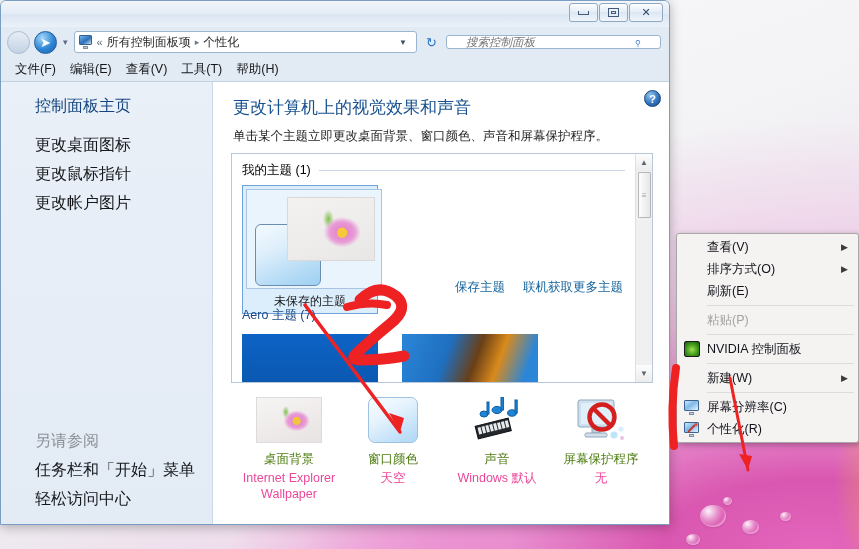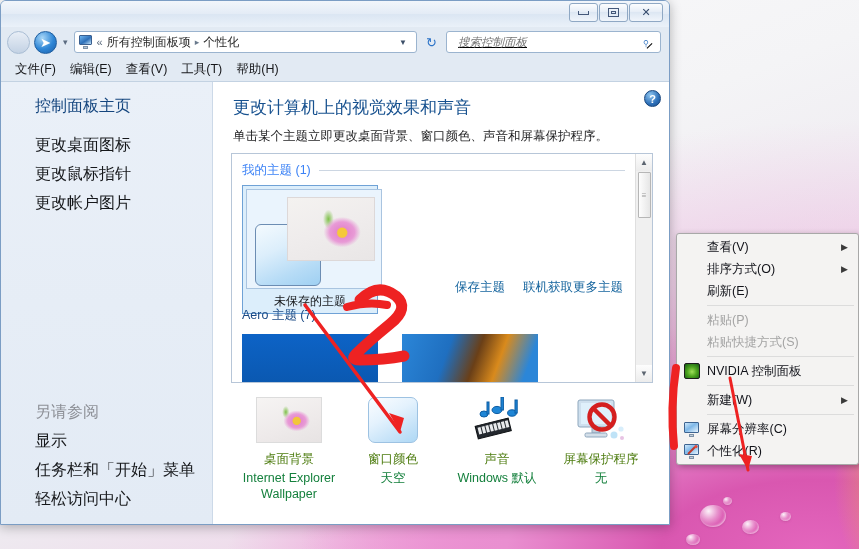--- a/index.html
+++ b/index.html
@@ -69,22 +69,22 @@
   .cp-icon .scr { position:absolute; left:1px; top:0; width:13px;height:10px; border:1px solid #3a5f8f;
      background:linear-gradient(145deg,#6fb5ef 0%,#2d6fb8 55%,#bfe0f7 100%); border-radius:1px;}
   .cp-icon .stand{ position:absolute; left:5px; bottom:0; width:5px;height:3px;background:#b8c6d6;border:1px solid #7f93a8;}
   .chev { color:#5a6a7d; font-size:11px; }
   .crumb { color:#2a2a2a; font-size:12px; white-space:nowrap; }
   .crumb.sep { color:#6a7a8d; font-size:9px; }
   .addr-caret { margin-left:auto; font-size:8px; color:#3c4f68; padding:0 6px; }
   .refreshbtn { width:21px;height:21px; display:flex;align-items:center;justify-content:center;
     color:#2d74c8; font-size:13px; }
   .searchbox {
-    width:215px; height:22px; background:#fff; border:1px solid #9bb4cf; border-radius:3px;
-    display:flex; align-items:center; padding:0 11px;text-decoration:underline;
+    width:215px; height:14px; background:#fff; border:1px solid #9bb4cf; border-radius:3px;
+    display:flex; align-items:center; padding:0 19px;
   }
   .searchbox input { border:none; outline:none; flex:1; font-size:11.5px; font-style:italic; color:#8b8b8b;
      font-family:"Liberation Sans", sans-serif; background:transparent; min-width:0;}
   .mag { color:#2a6fc0; font-size:13px; transform:rotate(-45deg); }
 
   
   .menubar { height:24px; flex:0 0 24px; display:flex; align-items:center; gap:14px; padding:0 14px;
     font-size:12.5px; color:#16171a; }
   .menubar span { cursor:default; }
 
@@ -110,21 +110,21 @@
     border:1px solid #17457c; color:#fff; font-size:11px; font-weight:bold;
     display:flex;align-items:center;justify-content:center; }
   .h1 { color:#17518f; font-size:17px; margin:2px 0 9px 2px; }
   .sub { color:#1d1d1f; font-size:12.5px; margin:0 0 8px 2px; }
 
   .themepanel {
     height:230px; border:1px solid #b7c6d8; background:#fff; position:relative; display:flex;
     overflow:hidden;
   }
   .tp-inner { flex:1; padding:8px 10px 0 10px; min-width:0; position:relative; }
-  .grouphdr { display:flex; align-items:center; gap:8px; font-size:12.5px; color:#3b82f6; margin-bottom:6px; }
+  .grouphdr { display:flex; align-items:center; gap:8px; font-size:12.5px; color:#000000; margin-bottom:6px; }
   .grouphdr .rule { flex:1; height:1px; background:#ccd6e2; }
   .thumbwrap { width:136px; }
   .thumb {
     width:136px; height:100px; border:1px solid #a9c4e0; background:#eaf4fd;
     position:relative; overflow:hidden;
   }
   .thumb .photo {
     position:absolute; right:6px; top:7px; width:88px; height:64px;
     background:
       radial-gradient(circle at 63% 56%, #f5c93a 0 7%, rgba(245,201,58,0) 9%),
@@ -157,21 +157,21 @@
   .sthumb { width:13px; height:46px; margin:1px 0; border:1px solid #b6b6b6; border-radius:1px;
     background:linear-gradient(90deg,#fdfdfd,#e6e6e6); display:flex;align-items:center;justify-content:center;
     color:#9a9a9a; font-size:8px; letter-spacing:0;}
   .strack-fill { flex:1; }
 
   
   .iconrow { display:flex; gap:0; padding:8px 0 0 6px; }
   .iconcell { width:106px; text-align:center; }
   .iconimg { height:58px; display:flex; align-items:center; justify-content:center; }
   .ic-name { color:#4d7c0f; font-size:12.5px; margin-top:2px; }
-  .ic-val { color:#15803d; font-size:12.5px; margin-top:3px; line-height:1.25; }
+  .ic-val { color:#ec4899; font-size:12.5px; margin-top:3px; line-height:1.25; }
 
   .ic-wallpaper { width:66px;height:46px;border:1px solid #dcdcdc;
     background:
       radial-gradient(circle at 62% 52%, #f2c63b 0 8%, rgba(242,198,59,0) 10%),
       radial-gradient(ellipse 28% 32% at 62% 52%, #e07bc6 0%, #e89ad6 50%, rgba(235,175,220,0) 74%),
       radial-gradient(ellipse 8% 20% at 45% 32%, #7fc04a 0%, rgba(127,192,74,0) 70%),
       linear-gradient(160deg,#f6f4f3 0%, #eeeaea 60%, #e7e3e3 100%); }
   .ic-wincolor { width:50px;height:46px;border:1px solid #9dc2e2;border-radius:7px;
     background:linear-gradient(150deg,#fbfdff 0%, #e4f2fd 40%, #c4e2f8 75%, #aed8f5 100%); }
   .ic-sound { width:58px;height:46px; position:relative; }
@@ -262,21 +262,20 @@
 
   <div class="wbody">
 
     <div class="sidebar">
       <div class="sb-head">控制面板主页</div>
       <div class="sb-link">更改桌面图标</div>
       <div class="sb-link">更改鼠标指针</div>
       <div class="sb-link">更改帐户图片</div>
       <div class="sb-spacer"></div>
       <div class="sb-sec">另请参阅</div>
-      <div class="sb-link2">显示</div>
       <div class="sb-link2">任务栏和「开始」菜单</div>
       <div class="sb-link2">轻松访问中心</div>
     </div>
 
     <div class="content">
       <div class="helpicon">?</div>
       <div class="h1">更改计算机上的视觉效果和声音</div>
       <div class="sub">单击某个主题立即更改桌面背景、窗口颜色、声音和屏幕保护程序。</div>
 
       <div class="themepanel">
@@ -403,24 +402,20 @@
   </div>
   <div class="mi">
     <span class="ico"></span>
     <span class="lbl">刷新(E)</span>
   </div>
   <div class="msep"></div>
   <div class="mi disabled">
     <span class="ico"></span>
     <span class="lbl">粘贴(P)</span>
   </div>
-  <div class="mi disabled">
-    <span class="ico"></span>
-    <span class="lbl">粘贴快捷方式(S)</span>
-  </div>
   <div class="msep"></div>
   <div class="mi">
     <span class="ico">
         <span class="nv"></span>
       </span>
     <span class="lbl">NVIDIA 控制面板</span>
   </div>
   <div class="msep"></div>
   <div class="mi">
     <span class="ico"></span>

